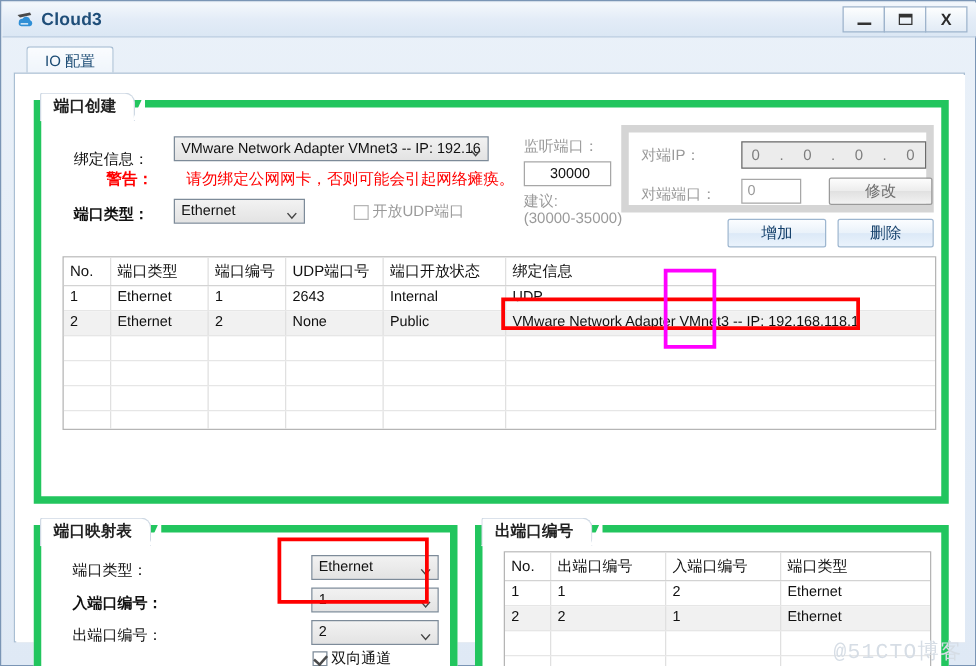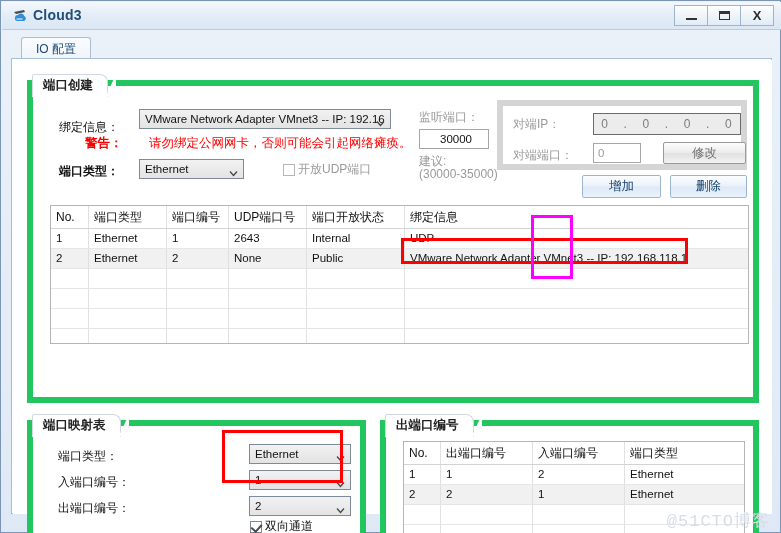--- a/index.html
+++ b/index.html
@@ -331,21 +331,21 @@
       <div class="group-title">端口映射表</div>
 
       <div class="lbl" style="left:25px;top:22px;">端口类型：</div>
       <div class="combo" style="left:216px;top:18px;width:102px;">
         <span>Ethernet</span>
         <span class="arrow"><svg width="9" height="9" viewBox="0 0 9 9">
                 <path d="M1 2.5 L4.5 6.5 L8 2.5" stroke="#444" stroke-width="1.2" fill="none"></path>
               </svg></span>
       </div>
 
-      <div class="lbl" style="left:25px;top:48px;">入端口编号：</div>
+      <div class="lbl" style="left:25px;top:48px;font-weight:bold;">入端口编号：</div>
       <div class="combo" style="left:216px;top:44px;width:102px;">
         <span>1</span>
         <span class="arrow"><svg width="9" height="9" viewBox="0 0 9 9">
                 <path d="M1 2.5 L4.5 6.5 L8 2.5" stroke="#444" stroke-width="1.2" fill="none"></path>
               </svg></span>
       </div>
 
       <div class="lbl" style="left:25px;top:74px;">出端口编号：</div>
       <div class="combo" style="left:216px;top:70px;width:102px;">
         <span>2</span>

